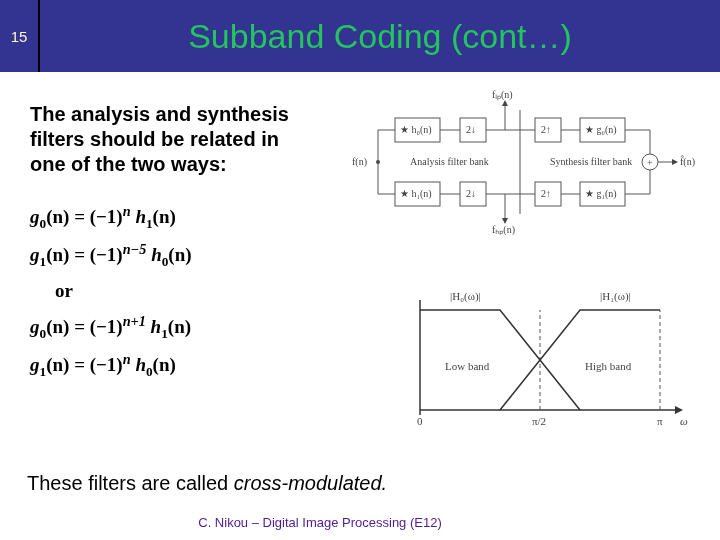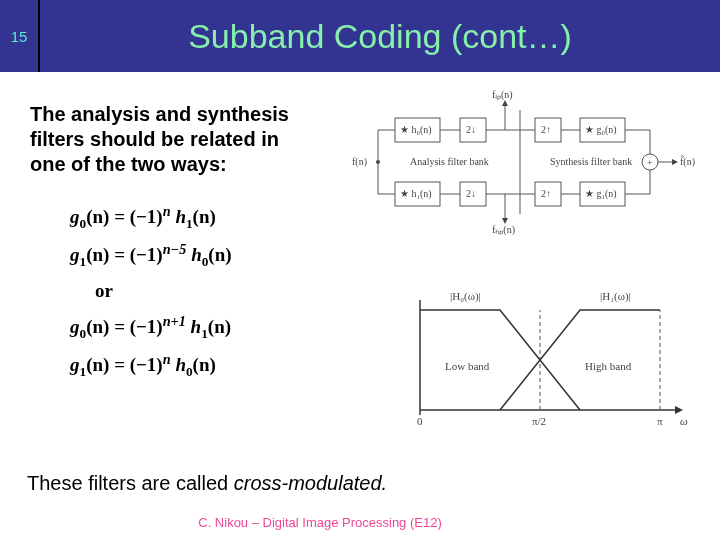--- a/index.html
+++ b/index.html
@@ -1,37 +1,37 @@
 <!DOCTYPE html>
 <html><head>
 <meta charset="utf-8">
 <style>
   * { box-sizing: border-box; margin: 0; padding: 0; }
   body { width: 720px; height: 540px; background: #fff; font-family: Arial, sans-serif; position: relative; }
   .header { width: 720px; height: 72px; background: #333391; display: flex; align-items: stretch; }
-  .pagenum-box { width: 40px; background: #333391; color: #5eead4; display: flex; align-items: center; justify-content: center; font-size: 15px; border-right: 2px solid #000; }
-  .title-box { flex: 1; display: flex; align-items: center; justify-content: center; color: #86efac; font-size: 34px; }
+  .pagenum-box { width: 40px; background: #333391; color: #fef9c3; display: flex; align-items: center; justify-content: center; font-size: 15px; border-right: 2px solid #000; }
+  .title-box { flex: 1; display: flex; align-items: center; justify-content: center; color: #22c55e; font-size: 34px; }
   .content { padding: 15px 30px 0 30px; position: relative; font-weight: bold; }
   .intro { font-size: 20px; line-height: 1.25; width: 280px; margin-top: 15px; }
-  .equations { margin-top: 25px; font-family: "Times New Roman", serif; font-size: 19px; line-height: 1.3; margin-left: 40px; }
+  .equations { margin-top: 25px; font-family: "Times New Roman", serif; font-size: 19px; line-height: 1.3; }
   .eq { margin: 8px 0; }
   .or { margin: 8px 0 8px 25px; }
   sub, sup { font-size: 0.7em; }
   .sup { vertical-align: super; font-size: 0.75em; font-style: italic; }
   .fn { font-style: italic; }
   .diagram { position: absolute; top: 90px; left: 350px; width: 350px; height: 145px; }
   .spectrum { position: absolute; top: 280px; left: 390px; width: 300px; height: 160px; }
   .box { stroke: #555; fill: #fff; stroke-width: 1; }
   .wire { stroke: #555; stroke-width: 1; fill: none; }
   .lbl { font-family: "Times New Roman", serif; font-size: 10px; fill: #444; }
   .lbl2 { font-family: "Times New Roman", serif; font-size: 11px; fill: #444; }
   .axis { stroke: #333; stroke-width: 1.5; fill: none; }
   .dash { stroke: #555; stroke-width: 1; stroke-dasharray: 4 3; fill: none; }
   .closing { position: absolute; top: 472px; left: 27px; font-size: 20px; }
-  .footer { position: absolute; bottom: 10px; width: 600px; text-align: center; font-size: 13px; color: #ec4899; padding-left: 40px; }
+  .footer { position: absolute; bottom: 10px; width: 600px; text-align: center; font-size: 13px; color: #4c1d95; padding-left: 40px; }
 </style>
 </head>
 <body>
 
 <div class="header">
   <div class="pagenum-box">15</div>
   <div class="title-box">Subband Coding (cont…)</div>
 </div>
 
 <div class="content">

